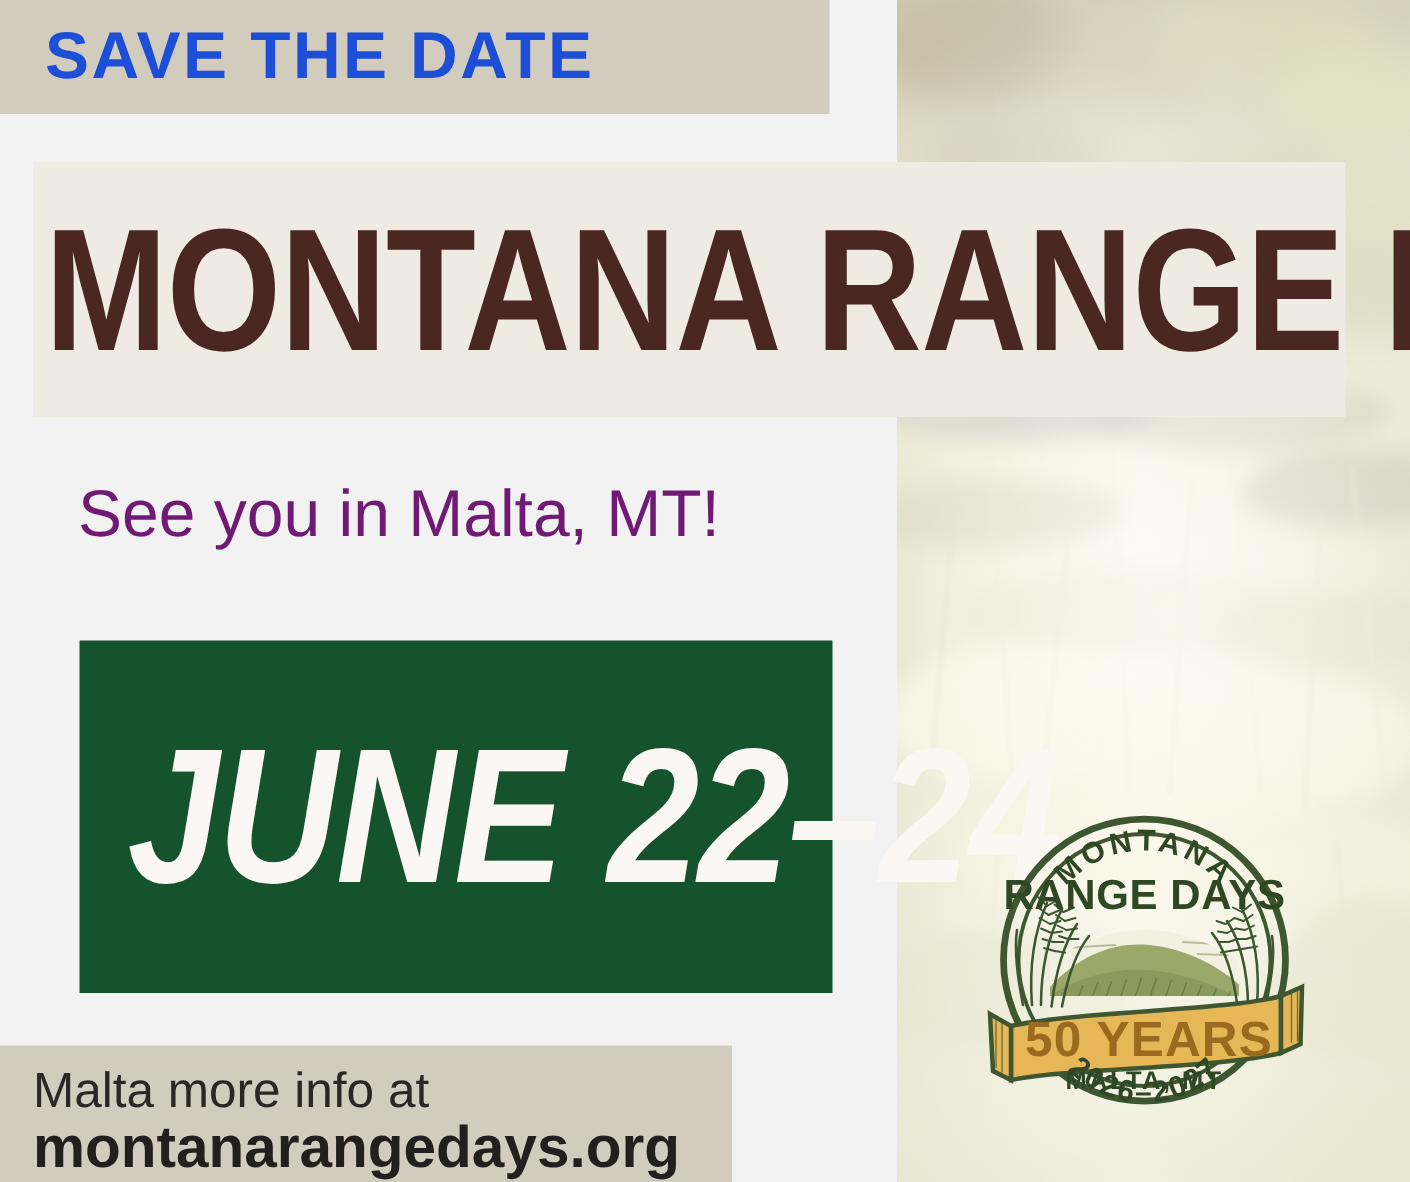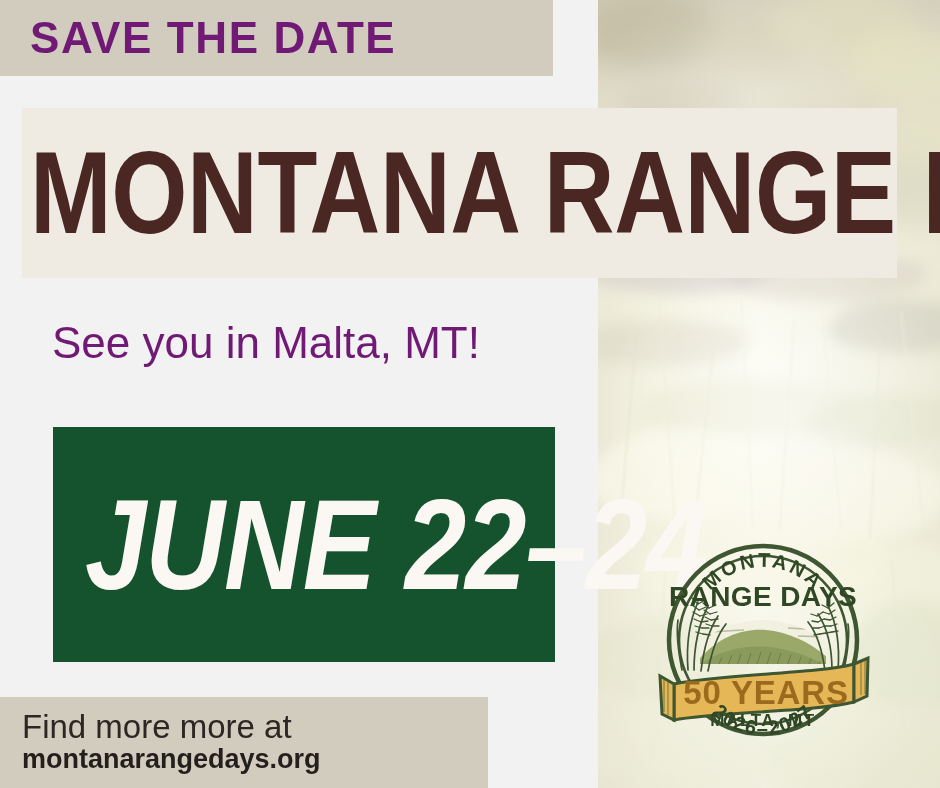--- a/index.html
+++ b/index.html
@@ -82,21 +82,21 @@
     background: #d2ccbe;
   }
   .band-top .label {
     position: absolute;
     left: 30px;
     top: 50%;
     transform: translateY(-50%);
     font-size: 44px;
     font-weight: bold;
     letter-spacing: 1.6px;
-    color: #701a75;
+    color: #1d4ed8;
     white-space: nowrap;
   }
 
   
   .band-title {
     position: absolute;
     left: 22px; top: 108px;
     width: 875px; height: 170px;
     background: #efebe2;
   }
@@ -160,21 +160,21 @@
   .foot-line1 {
     position: absolute;
     left: 22px; top: 11px;
     font-size: 33px;
     color: #2c2724;
     white-space: nowrap;
   }
   .foot-line2 {
     position: absolute;
     left: 22px; top: 47px;
-    font-size: 27px;
+    font-size: 39px;
     font-weight: bold;
     color: #231f1c;
     white-space: nowrap;
   }
 
   
   .logo {
     position: absolute;
     left: 648px;
     top: 524px;
@@ -241,21 +241,21 @@
   <div class="band-title"></div>
   <div class="title-main">MONTANA RANGE DAYS</div>
 
   <div class="subtitle">See you in Malta, MT!</div>
 
   <div class="date-box">
     <div class="date-text">JUNE 22–24</div>
   </div>
 
   <div class="band-foot">
-    <div class="foot-line1">Find more more at</div>
+    <div class="foot-line1">Malta more info at</div>
     <div class="foot-line2">montanarangedays.org</div>
   </div>
 
   <div class="logo">
     <svg viewBox="0 0 230 232" xmlns="http://www.w3.org/2000/svg">
       <defs>
         <path id="arcTop" d="M 46 112 A 69 69 0 0 1 184 112" fill="none"></path>
         <path id="arcBot" d="M 44 140 A 71 71 0 0 0 186 140" fill="none"></path>
         <clipPath id="hillClip">
           <path d="M 52 140 L 52 118 C 70 104 92 96 115 96 C 138 96 160 104 178 118 L 178 140 Z"></path>

